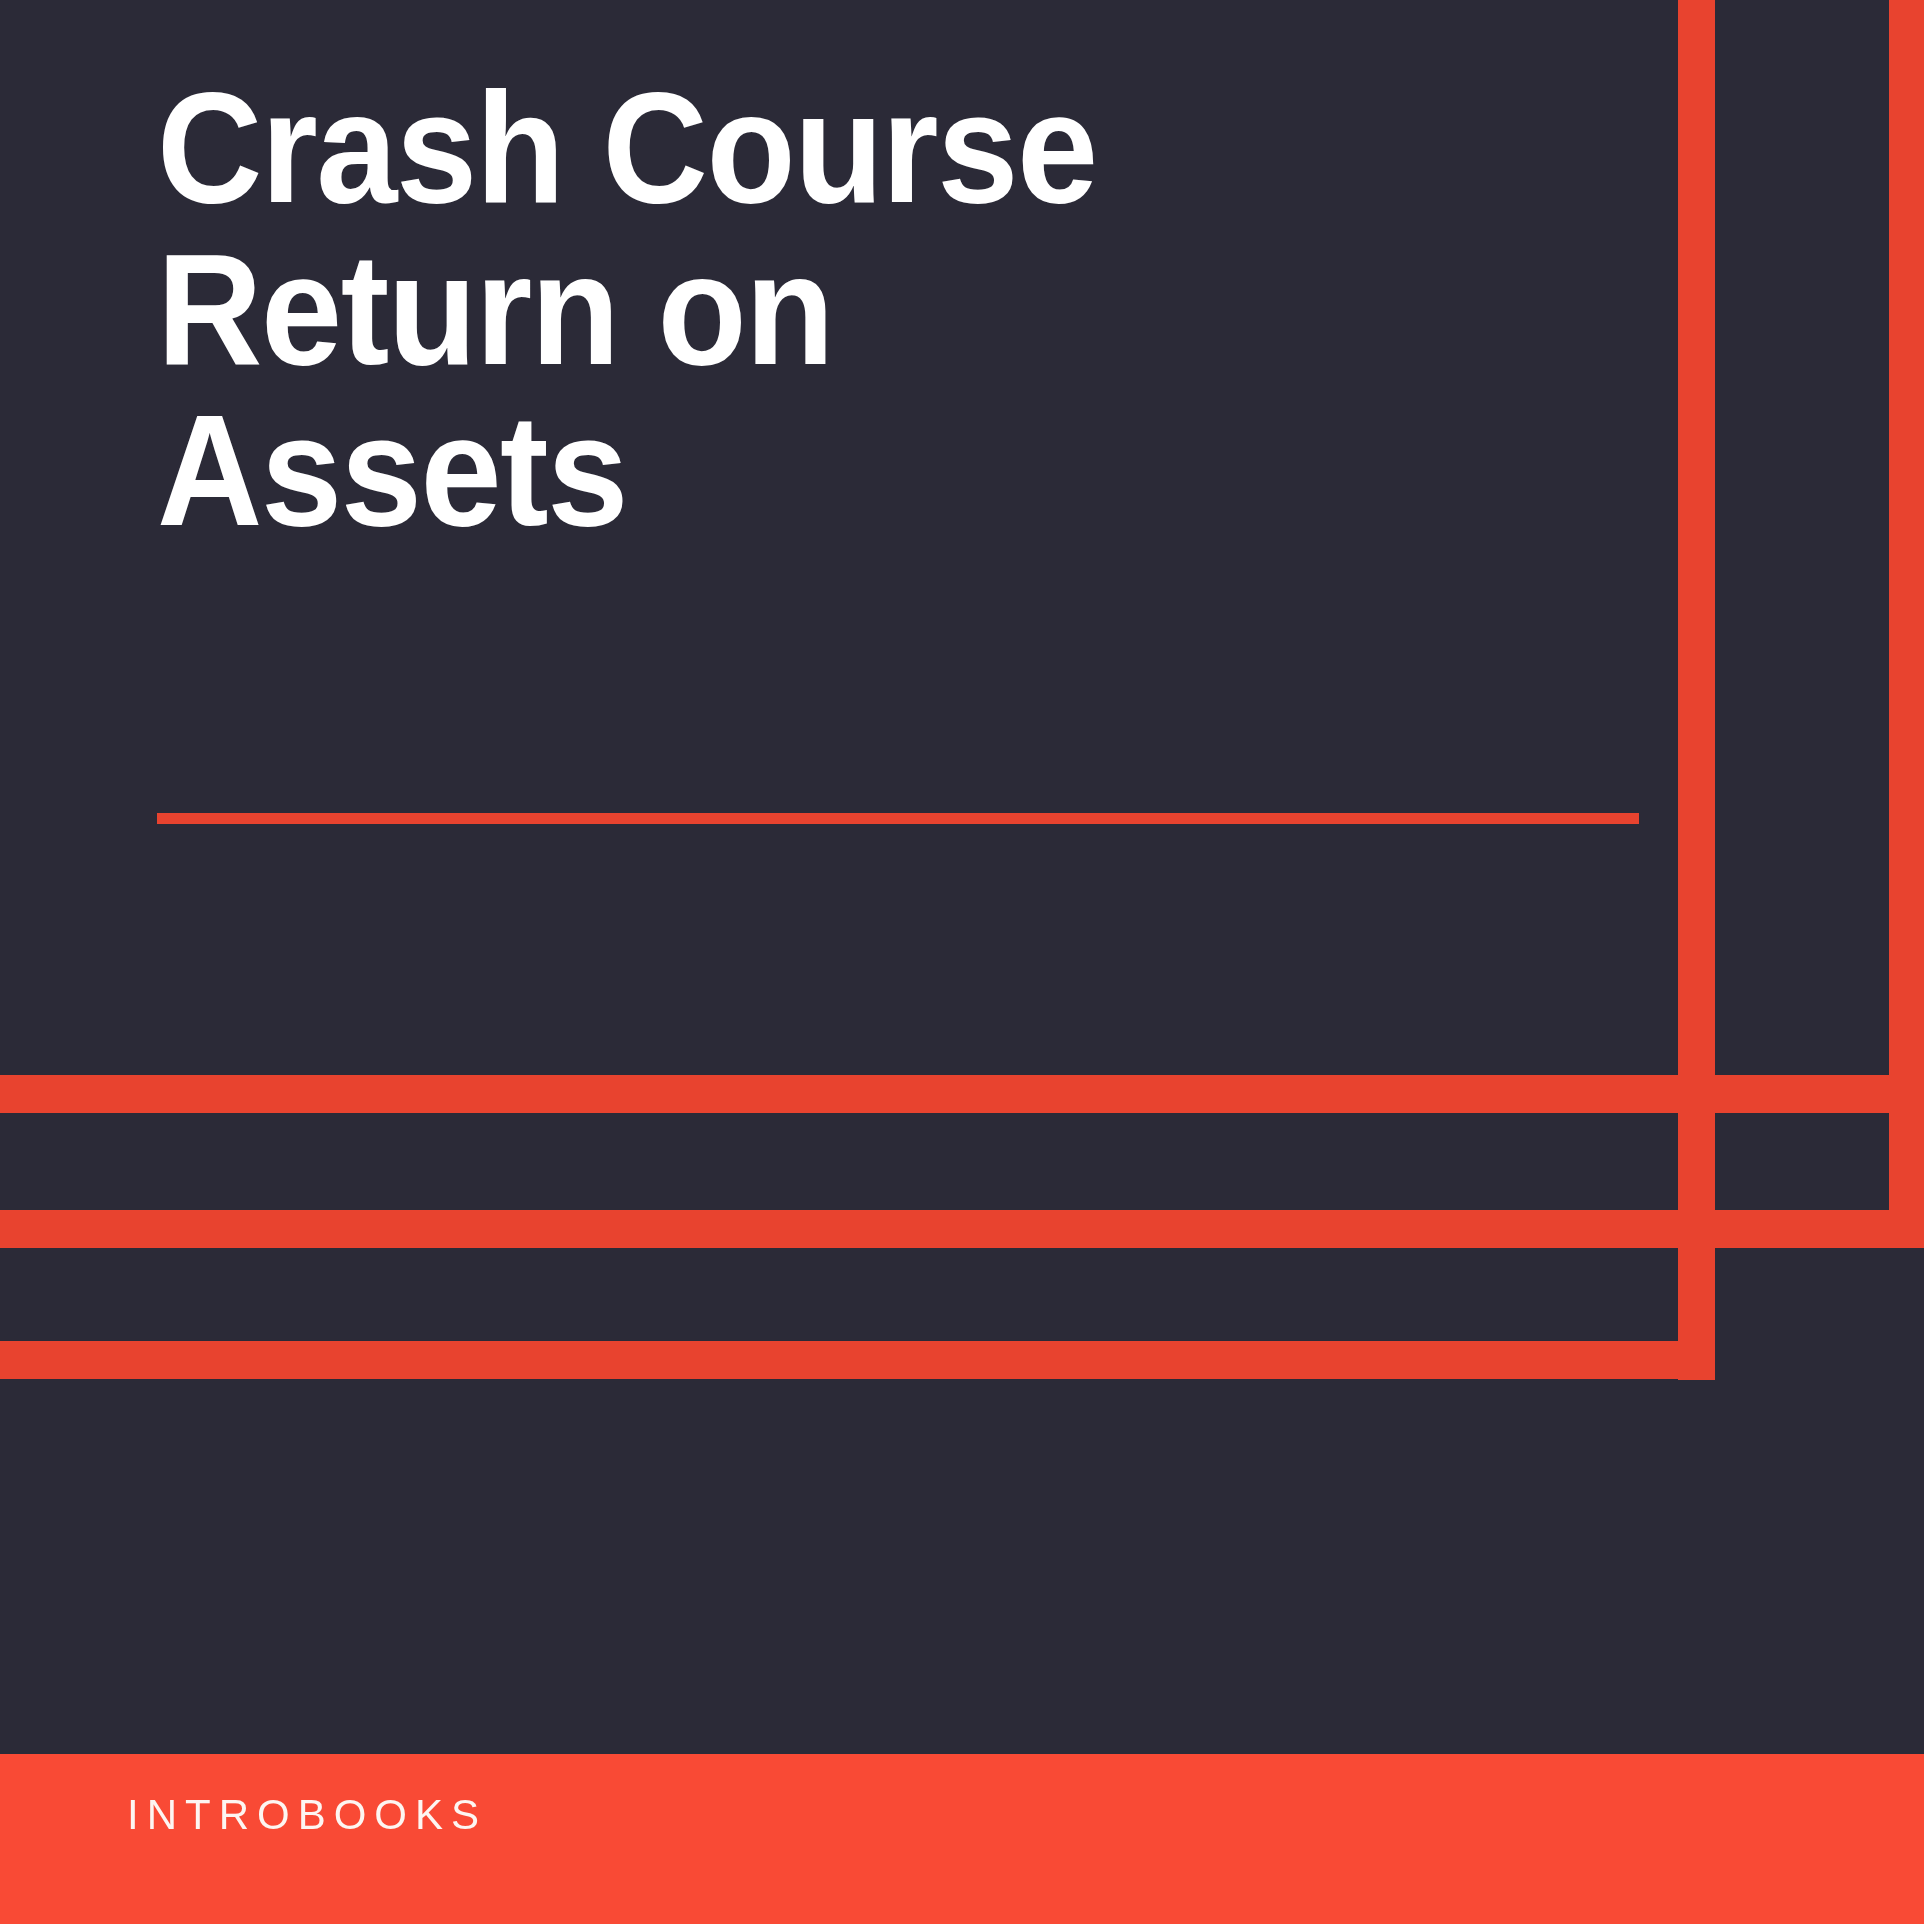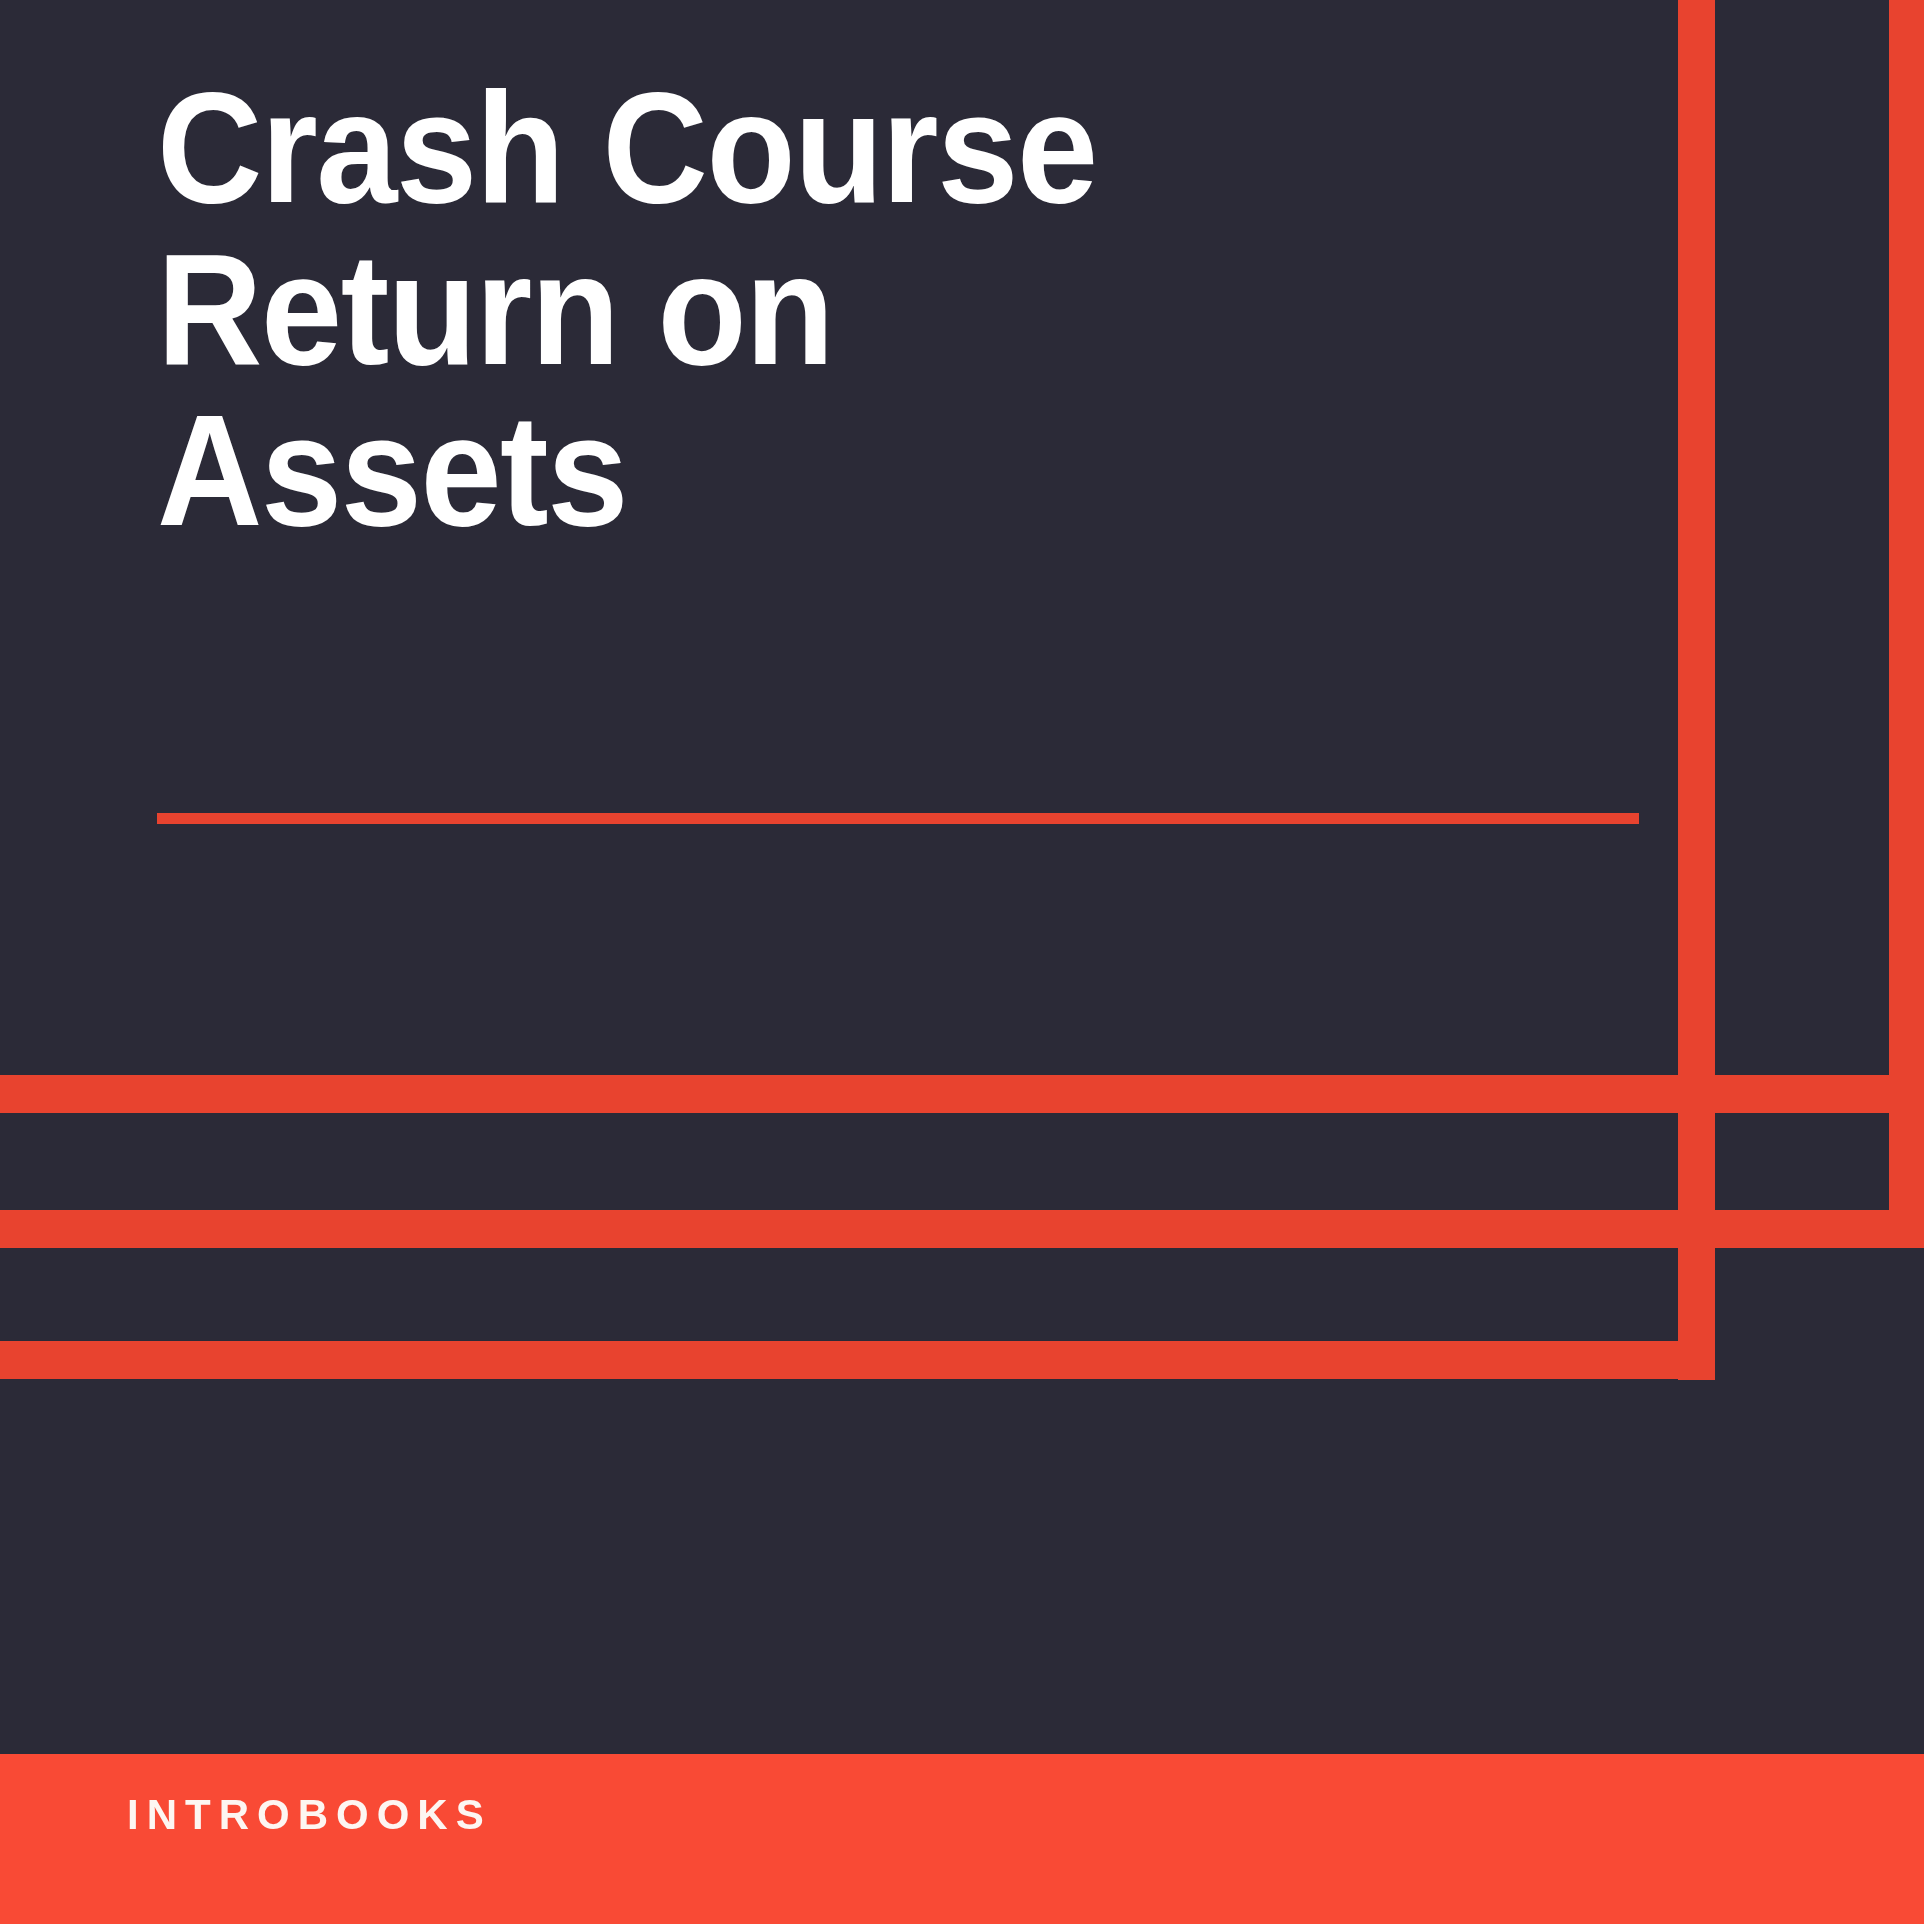--- a/index.html
+++ b/index.html
@@ -67,21 +67,21 @@
     width: 1925px;
     height: 171px;
     background: #F94A35;
   }
   #footer-text {
     position: absolute;
     left: 127px;
     top: 34px;
     color: #FDF6F2;
     font-family: "Liberation Sans", "DejaVu Sans", sans-serif;
-    font-weight: 700;
+    font-weight: 400;
     font-size: 42px;
     line-height: 1.28;
     letter-spacing: 8px;
   }
   #footer-text div { white-space: nowrap; }
 </style>
 </head>
 <body>
 
 <div id="cover">

